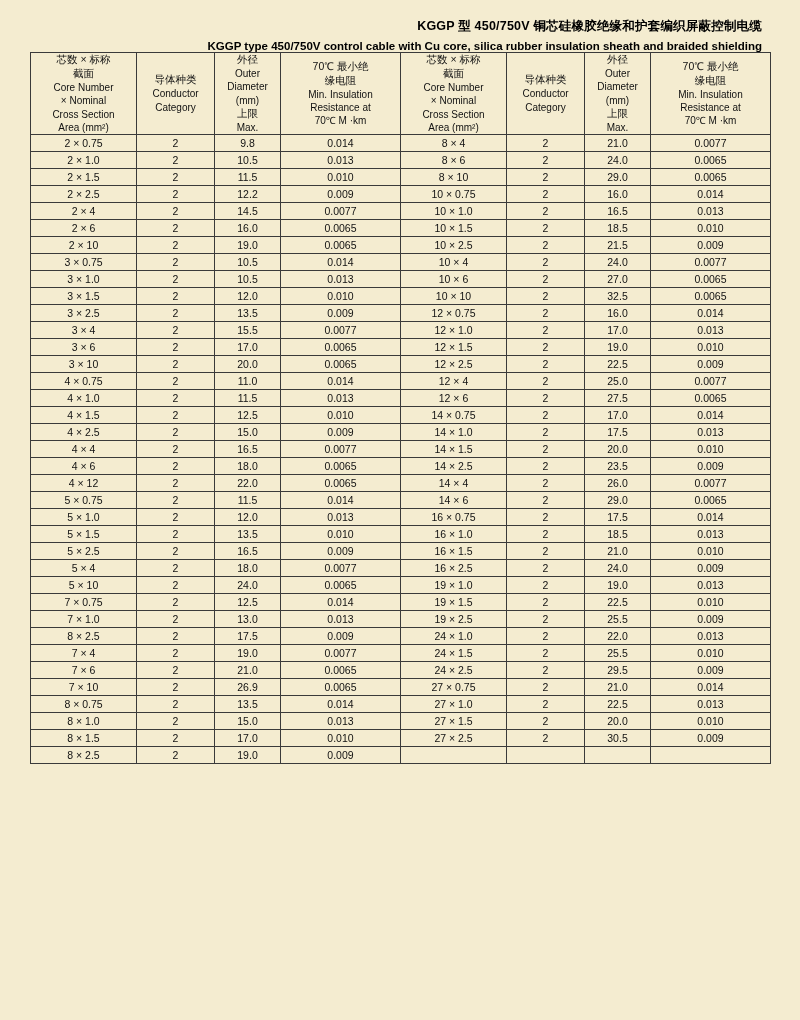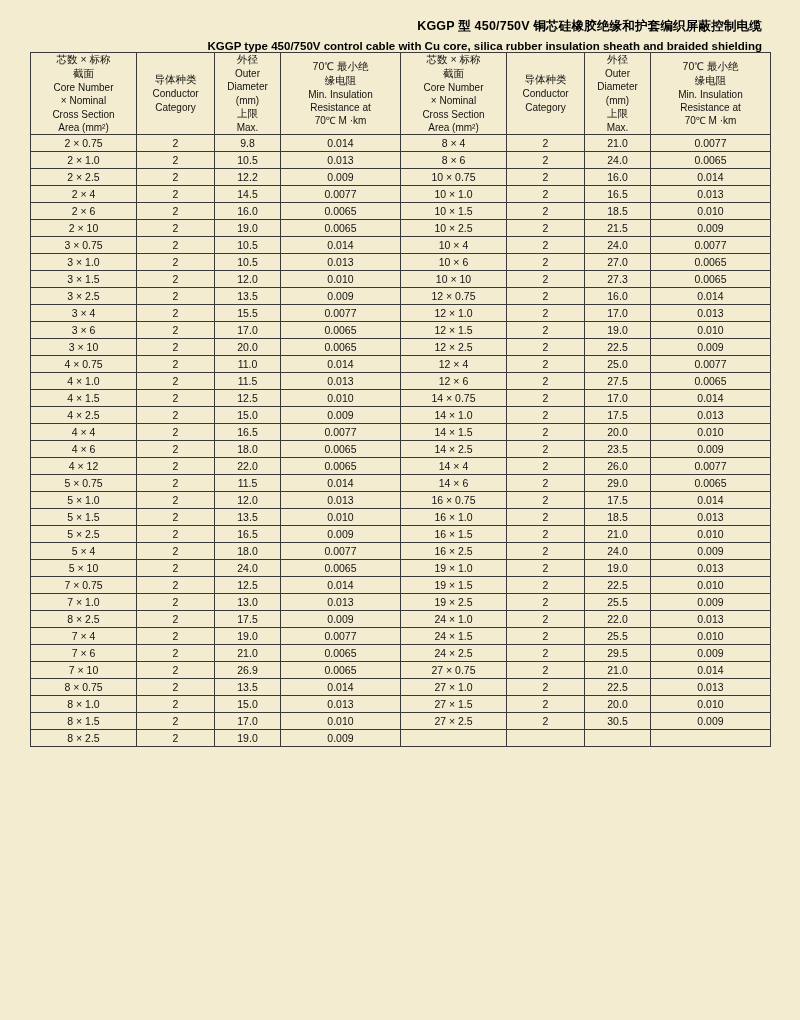--- a/index.html
+++ b/index.html
@@ -179,20 +179,30 @@
           <td>2 × 1.0</td>
           <td>2</td>
           <td>10.5</td>
           <td>0.013</td>
           <td>8 × 6</td>
           <td>2</td>
           <td>24.0</td>
           <td>0.0065</td>
         </tr>
         <tr>
+          <td>2 × 1.5</td>
+          <td>2</td>
+          <td>11.5</td>
+          <td>0.010</td>
+          <td>8 × 10</td>
+          <td>2</td>
+          <td>29.0</td>
+          <td>0.0065</td>
+        </tr>
+        <tr>
           <td>2 × 2.5</td>
           <td>2</td>
           <td>12.2</td>
           <td>0.009</td>
           <td>10 × 0.75</td>
           <td>2</td>
           <td>16.0</td>
           <td>0.014</td>
         </tr>
         <tr>
@@ -245,21 +255,21 @@
           <td>27.0</td>
           <td>0.0065</td>
         </tr>
         <tr>
           <td>3 × 1.5</td>
           <td>2</td>
           <td>12.0</td>
           <td>0.010</td>
           <td>10 × 10</td>
           <td>2</td>
-          <td>27.3</td>
+          <td>32.5</td>
           <td>0.0065</td>
         </tr>
         <tr>
           <td>3 × 2.5</td>
           <td>2</td>
           <td>13.5</td>
           <td>0.009</td>
           <td>12 × 0.75</td>
           <td>2</td>
           <td>16.0</td>

